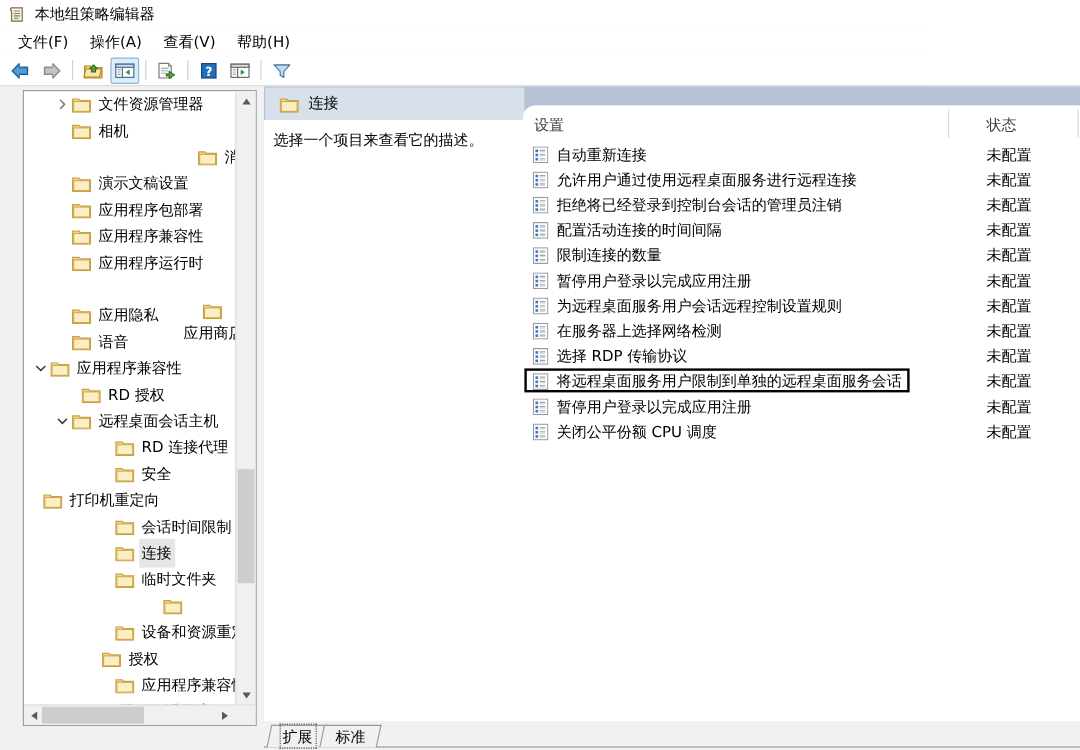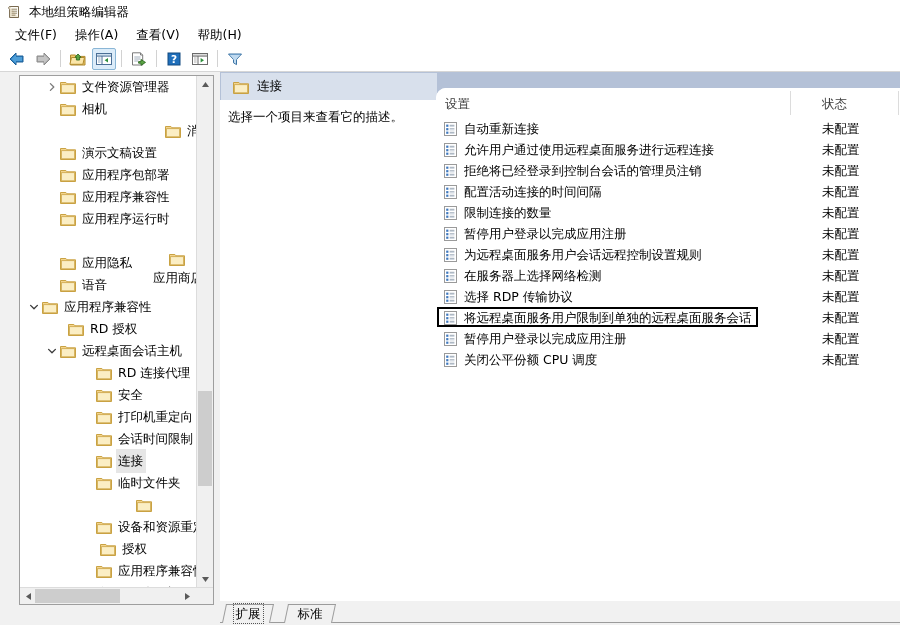--- a/index.html
+++ b/index.html
@@ -427,81 +427,81 @@
             <div class="tnode" style="padding-left: 60px;">
               <span class="twist"></span>
               <span class="folder">
                 <svg width="16" height="14" viewBox="0 0 16 14">
                   <path d="M0.5 2.5 h5.4 l1.1 1.3 h8.5 v9.7 h-15 z" fill="#f4d58e" stroke="#c9a243" stroke-width="1"></path>
                   <path d="M1.4 4.6 h13.2 v8.2 h-13.2 z" fill="#fbeec4" stroke="#c9a243" stroke-width="0.8"></path>
                 </svg>
               </span>
               <span class="tlabel">安全</span>
             </div>
+            <div class="tnode" style="">
+              <span class="twist"></span>
+              <span class="folder">
+                <svg width="16" height="14" viewBox="0 0 16 14">
+                  <path d="M0.5 2.5 h5.4 l1.1 1.3 h8.5 v9.7 h-15 z" fill="#f4d58e" stroke="#c9a243" stroke-width="1"></path>
+                  <path d="M1.4 4.6 h13.2 v8.2 h-13.2 z" fill="#fbeec4" stroke="#c9a243" stroke-width="0.8"></path>
+                </svg>
+              </span>
+              <span class="tlabel">打印机重定向</span>
+            </div>
             <div class="tnode" style="padding-left: 60px;">
               <span class="twist"></span>
               <span class="folder">
                 <svg width="16" height="14" viewBox="0 0 16 14">
                   <path d="M0.5 2.5 h5.4 l1.1 1.3 h8.5 v9.7 h-15 z" fill="#f4d58e" stroke="#c9a243" stroke-width="1"></path>
                   <path d="M1.4 4.6 h13.2 v8.2 h-13.2 z" fill="#fbeec4" stroke="#c9a243" stroke-width="0.8"></path>
                 </svg>
               </span>
-              <span class="tlabel">打印机重定向</span>
+              <span class="tlabel">会话时间限制</span>
+            </div>
+            <div class="tnode selected" style="padding-left: 60px;">
+              <span class="twist"></span>
+              <span class="folder">
+                <svg width="16" height="14" viewBox="0 0 16 14">
+                  <path d="M0.5 2.5 h5.4 l1.1 1.3 h8.5 v9.7 h-15 z" fill="#f4d58e" stroke="#c9a243" stroke-width="1"></path>
+                  <path d="M1.4 4.6 h13.2 v8.2 h-13.2 z" fill="#fbeec4" stroke="#c9a243" stroke-width="0.8"></path>
+                </svg>
+              </span>
+              <span class="tlabel">连接</span>
             </div>
             <div class="tnode" style="padding-left: 60px;">
               <span class="twist"></span>
               <span class="folder">
                 <svg width="16" height="14" viewBox="0 0 16 14">
                   <path d="M0.5 2.5 h5.4 l1.1 1.3 h8.5 v9.7 h-15 z" fill="#f4d58e" stroke="#c9a243" stroke-width="1"></path>
                   <path d="M1.4 4.6 h13.2 v8.2 h-13.2 z" fill="#fbeec4" stroke="#c9a243" stroke-width="0.8"></path>
                 </svg>
               </span>
-              <span class="tlabel">会话时间限制</span>
-            </div>
-            <div class="tnode selected" style="padding-left: 60px;">
-              <span class="twist"></span>
-              <span class="folder">
-                <svg width="16" height="14" viewBox="0 0 16 14">
-                  <path d="M0.5 2.5 h5.4 l1.1 1.3 h8.5 v9.7 h-15 z" fill="#f4d58e" stroke="#c9a243" stroke-width="1"></path>
-                  <path d="M1.4 4.6 h13.2 v8.2 h-13.2 z" fill="#fbeec4" stroke="#c9a243" stroke-width="0.8"></path>
-                </svg>
-              </span>
-              <span class="tlabel">连接</span>
+              <span class="tlabel">临时文件夹</span>
+            </div>
+            <div class="tnode" style="padding-left: 60px; gap: 40px;">
+              <span class="twist"></span>
+              <span class="folder">
+                <svg width="16" height="14" viewBox="0 0 16 14">
+                  <path d="M0.5 2.5 h5.4 l1.1 1.3 h8.5 v9.7 h-15 z" fill="#f4d58e" stroke="#c9a243" stroke-width="1"></path>
+                  <path d="M1.4 4.6 h13.2 v8.2 h-13.2 z" fill="#fbeec4" stroke="#c9a243" stroke-width="0.8"></path>
+                </svg>
+              </span>
+              <span class="tlabel">配置文件</span>
             </div>
             <div class="tnode" style="padding-left: 60px;">
               <span class="twist"></span>
               <span class="folder">
                 <svg width="16" height="14" viewBox="0 0 16 14">
                   <path d="M0.5 2.5 h5.4 l1.1 1.3 h8.5 v9.7 h-15 z" fill="#f4d58e" stroke="#c9a243" stroke-width="1"></path>
                   <path d="M1.4 4.6 h13.2 v8.2 h-13.2 z" fill="#fbeec4" stroke="#c9a243" stroke-width="0.8"></path>
                 </svg>
               </span>
-              <span class="tlabel">临时文件夹</span>
-            </div>
-            <div class="tnode" style="padding-left: 60px; gap: 40px;">
-              <span class="twist"></span>
-              <span class="folder">
-                <svg width="16" height="14" viewBox="0 0 16 14">
-                  <path d="M0.5 2.5 h5.4 l1.1 1.3 h8.5 v9.7 h-15 z" fill="#f4d58e" stroke="#c9a243" stroke-width="1"></path>
-                  <path d="M1.4 4.6 h13.2 v8.2 h-13.2 z" fill="#fbeec4" stroke="#c9a243" stroke-width="0.8"></path>
-                </svg>
-              </span>
-              <span class="tlabel">配置文件</span>
-            </div>
-            <div class="tnode" style="padding-left: 60px;">
-              <span class="twist"></span>
-              <span class="folder">
-                <svg width="16" height="14" viewBox="0 0 16 14">
-                  <path d="M0.5 2.5 h5.4 l1.1 1.3 h8.5 v9.7 h-15 z" fill="#f4d58e" stroke="#c9a243" stroke-width="1"></path>
-                  <path d="M1.4 4.6 h13.2 v8.2 h-13.2 z" fill="#fbeec4" stroke="#c9a243" stroke-width="0.8"></path>
-                </svg>
-              </span>
               <span class="tlabel">设备和资源重定向</span>
             </div>
-            <div class="tnode" style="padding-left: 64px;">
+            <div class="tnode" style="padding-left: 49px;">
               <span class="twist"></span>
               <span class="folder">
                 <svg width="16" height="14" viewBox="0 0 16 14">
                   <path d="M0.5 2.5 h5.4 l1.1 1.3 h8.5 v9.7 h-15 z" fill="#f4d58e" stroke="#c9a243" stroke-width="1"></path>
                   <path d="M1.4 4.6 h13.2 v8.2 h-13.2 z" fill="#fbeec4" stroke="#c9a243" stroke-width="0.8"></path>
                 </svg>
               </span>
               <span class="tlabel">授权</span>
             </div>
             <div class="tnode" style="padding-left: 60px;">
@@ -802,20 +802,20 @@
           </div>
       </div>
     </div>
 
     <div class="bottom-tabs">
       <div class="tabs-baseline"></div>
       <div class="btab active" style="left:4px;width:48px;">
         <span class="skew"></span>
         <span class="btxt">扩展</span>
       </div>
-      <div class="btab" style="left:66px;width:48px;">
+      <div class="btab" style="left:48px;width:48px;">
         <span class="skew"></span>
         <span class="btxt">标准</span>
       </div>
     </div>
 
   </div>
 </div>
 
 </body></html>

